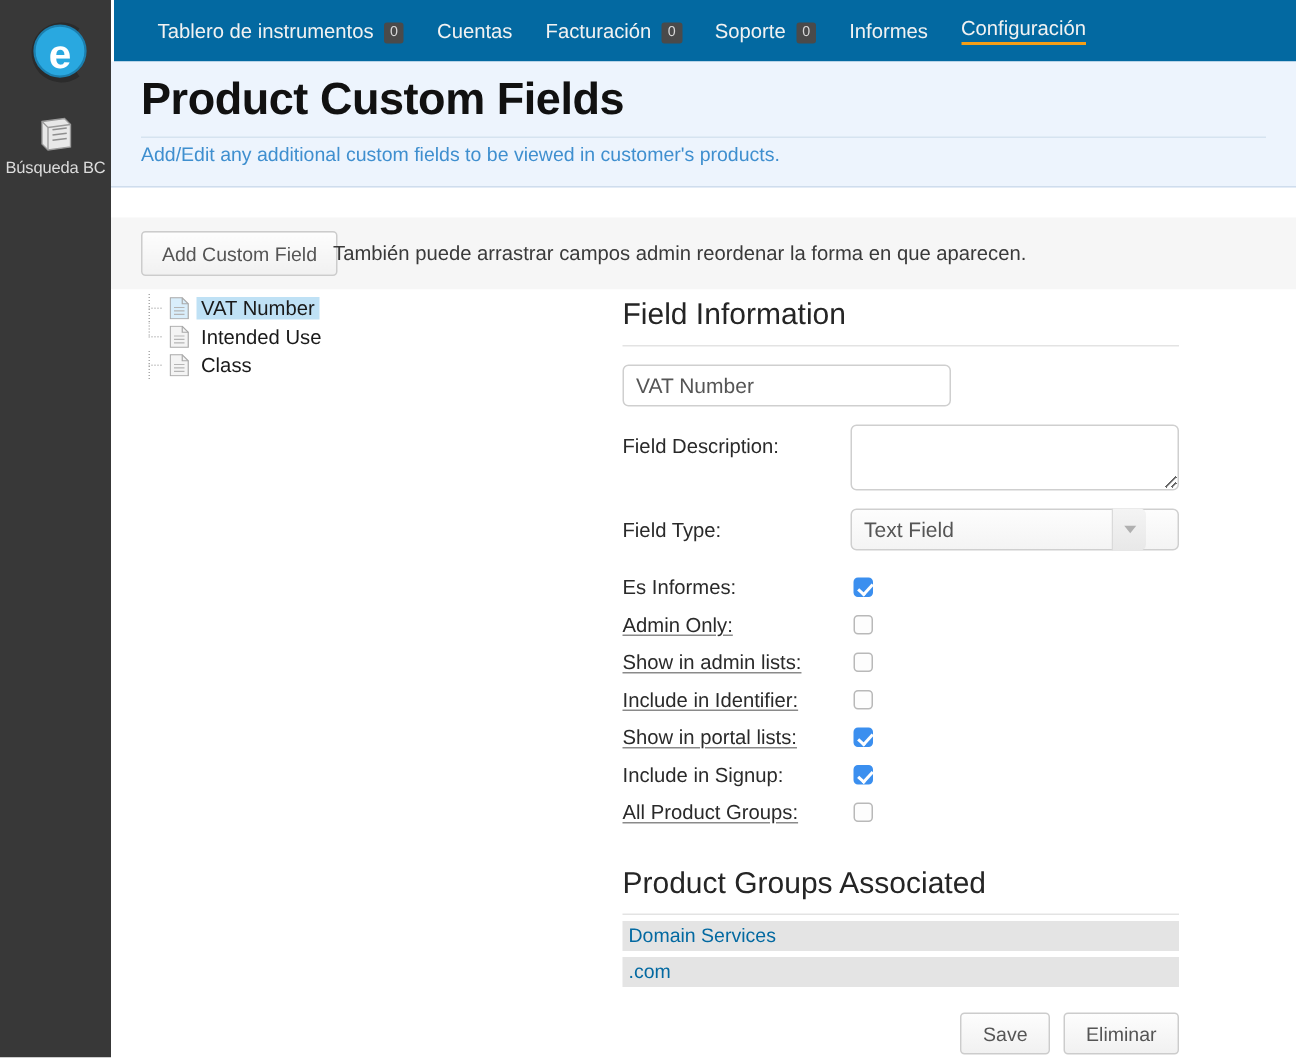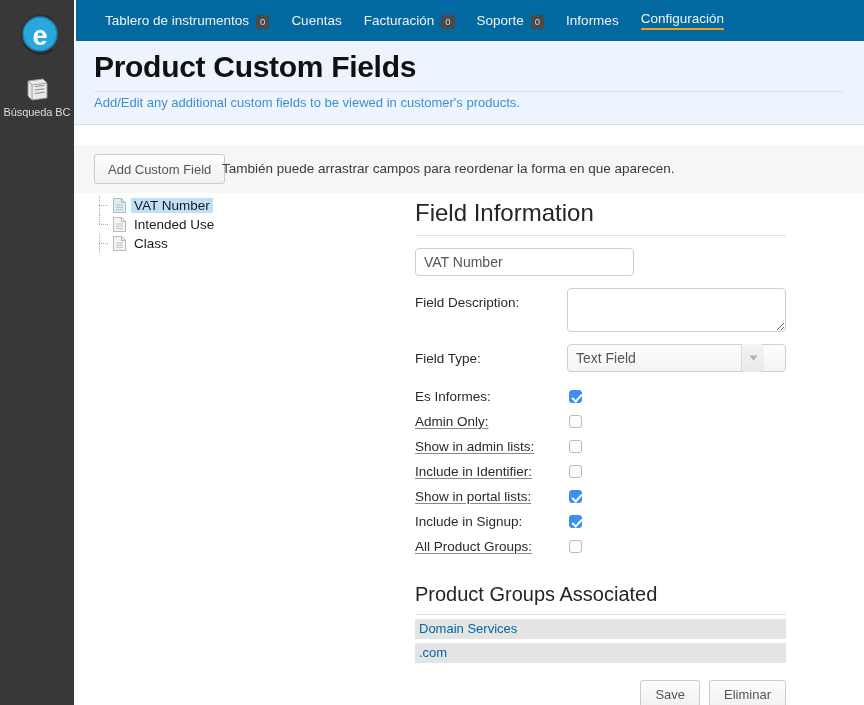--- a/index.html
+++ b/index.html
@@ -169,21 +169,21 @@
     background: #bfe1f5;
   }
   .tree-row.selected .doc-icon-bg { fill: #d9eefb; }
 
   
   .form {
     position: absolute; left: 341px; top: 0;
     width: 400px;
   }
   .sect-title {
-    font-size: 24px;
+    font-size: 20px;
     color: #252525;
     padding: 6px 0 0 0;
   }
   .sect-rule {
     margin-top: 8px;
     height: 1px;
     background: #e3e3e3;
     width: 371px;
   }
 
@@ -375,21 +375,21 @@
   </div>
 
   <div class="page-head">
     <div class="page-title">Product Custom Fields</div>
     <div class="page-sub-sep"></div>
     <div class="page-sub">Add/Edit any additional custom fields to be viewed in customer's products.</div>
   </div>
 
   <div class="toolbar">
     <button class="btn add-custom-field">Add Custom Field</button>
-    <div class="toolbar-hint">También puede arrastrar campos para reordenar la forma en que aparecen.</div>
+    <div class="toolbar-hint">También puede arrastrar campos admin reordenar la forma en que aparecen.</div>
   </div>
 
   <div class="content">
 
     <div class="tree" id="tree">
         <div class="tree-row selected">
           <div class="tree-elbow">
             <div class="vline"></div>
             <div class="hline"></div>
           </div>

